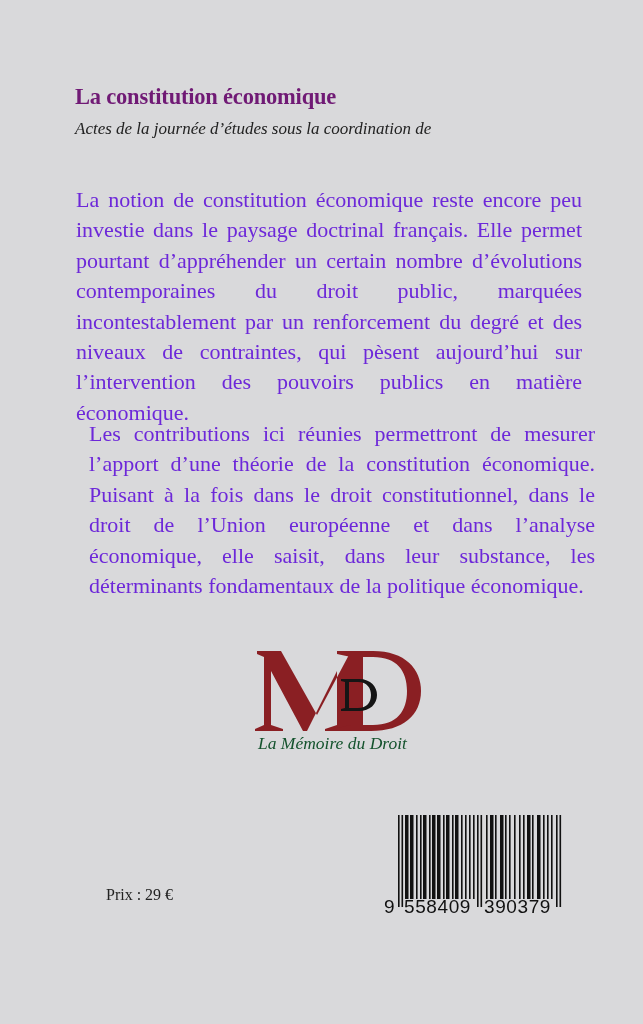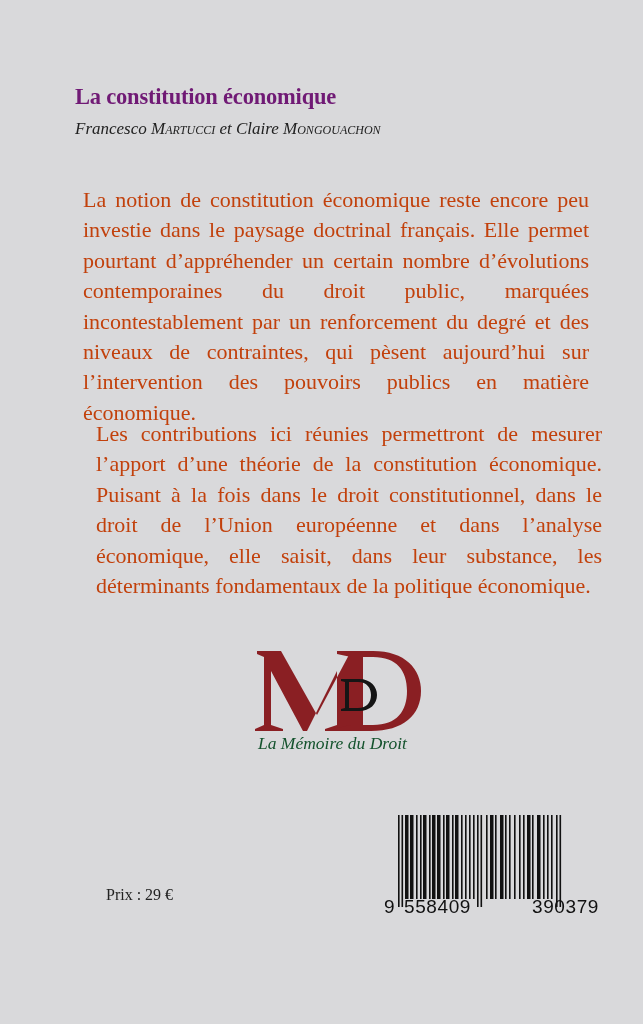--- a/index.html
+++ b/index.html
@@ -14,24 +14,24 @@
       position: absolute; left: 75px; top: 84px;
       font-size: 22.5px; font-weight: bold; letter-spacing: -0.2px;
       color: #701a75;
     }
     .subtitle {
       position: absolute; left: 75px; top: 117px; width: 520px;
       font-style: italic; font-size: 17px; line-height: 23px; color: #222;
     }
     .sc { font-variant: small-caps; }
     .para {
-      position: absolute; left: 83px; width: 506px;
+      position: absolute; left: 76px; width: 506px;
       font-size: 22px; line-height: 30.4px;
       text-align: justify; text-align-last: left;
-      color: #c2410c; hyphens: none;
+      color: #6d28d9; hyphens: none;
     }
     .p1 { top: 185px; }
     .p2 { top: 406px; }
     .logo {
       position: absolute; left: 255px; top: 645px; width: 170px; height: 110px;
     }
     .logo-caption {
       position: absolute; left: 258px; top: 733px;
       font-style: italic; font-size: 17.5px; color: #14532d;
     }
@@ -44,27 +44,21 @@
     }
   </style>
 </head>
 <body>
 
 <div>
 
   <div class="title">La constitution économique</div>
 
   <div class="subtitle">
-    <div>
-      <span>Francesco</span>
-      <span class="sc">Martucci</span>
-      <span>et</span>
-      <span>Claire</span>
-      <span class="sc">Mongouachon</span>
-    </div>
+    <div>Actes de la journée d’études sous la coordination de</div>
   </div>
 
   <p class="para p1" style="margin:0">La notion de constitution économique reste encore peu investie dans le paysage doctrinal français. Elle permet pourtant d’appréhender un certain nombre d’évolutions contemporaines du droit public, marquées incontestablement par un renforcement du degré et des niveaux de contraintes, qui pèsent aujourd’hui sur l’intervention des pouvoirs publics en matière économique.</p>
   <p class="para p2" style="margin:13px">Les contributions ici réunies permettront de mesurer l’apport d’une théorie de la constitution économique. Puisant à la fois dans le droit constitutionnel, dans le droit de l’Union européenne et dans l’analyse économique, elle saisit, dans leur substance, les déterminants fondamentaux de la politique économique.</p>
 
   <div class="logo">
     <svg width="170" height="90" viewBox="0 0 170 90">
 
       <path fill="#8a1f23" d="M2,6 L26,6 L62,70 L96,6 L98,6 L98,80 L110,84 L110,86 L70,86 L70,84 L82,80 L82,26 L52,86 L48,86 L16,26 L16,80 L28,84 L28,86 L0,86 L0,84 L9,80 L9,12 L2,9 Z"></path>
 
@@ -119,16 +113,16 @@
         <rect x="163" y="5" width="1.6" height="84"></rect>
         <rect x="167" y="5" width="1.6" height="84"></rect>
         <rect x="171" y="5" width="1.6" height="84"></rect>
 
         <rect x="176" y="5" width="1.6" height="92"></rect>
         <rect x="179.5" y="5" width="1.6" height="92"></rect>
       </g>
     </svg>
     <span style="position:absolute;left:4px;top:86px;font-family:'Liberation Sans',sans-serif;font-size:19px;color:#111;">9</span>
     <span style="position:absolute;left:24px;top:86px;font-family:'Liberation Sans',sans-serif;font-size:19px;color:#111;letter-spacing:0.6px;">558409</span>
-    <span style="position:absolute;left:104px;top:86px;font-family:'Liberation Sans',sans-serif;font-size:19px;color:#111;letter-spacing:0.6px;margin-left:48px;">390379</span>
+    <span style="position:absolute;left:104px;top:86px;font-family:'Liberation Sans',sans-serif;font-size:19px;color:#111;letter-spacing:0.6px;">390379</span>
   </div>
 
 </div>
 
 </body></html>

